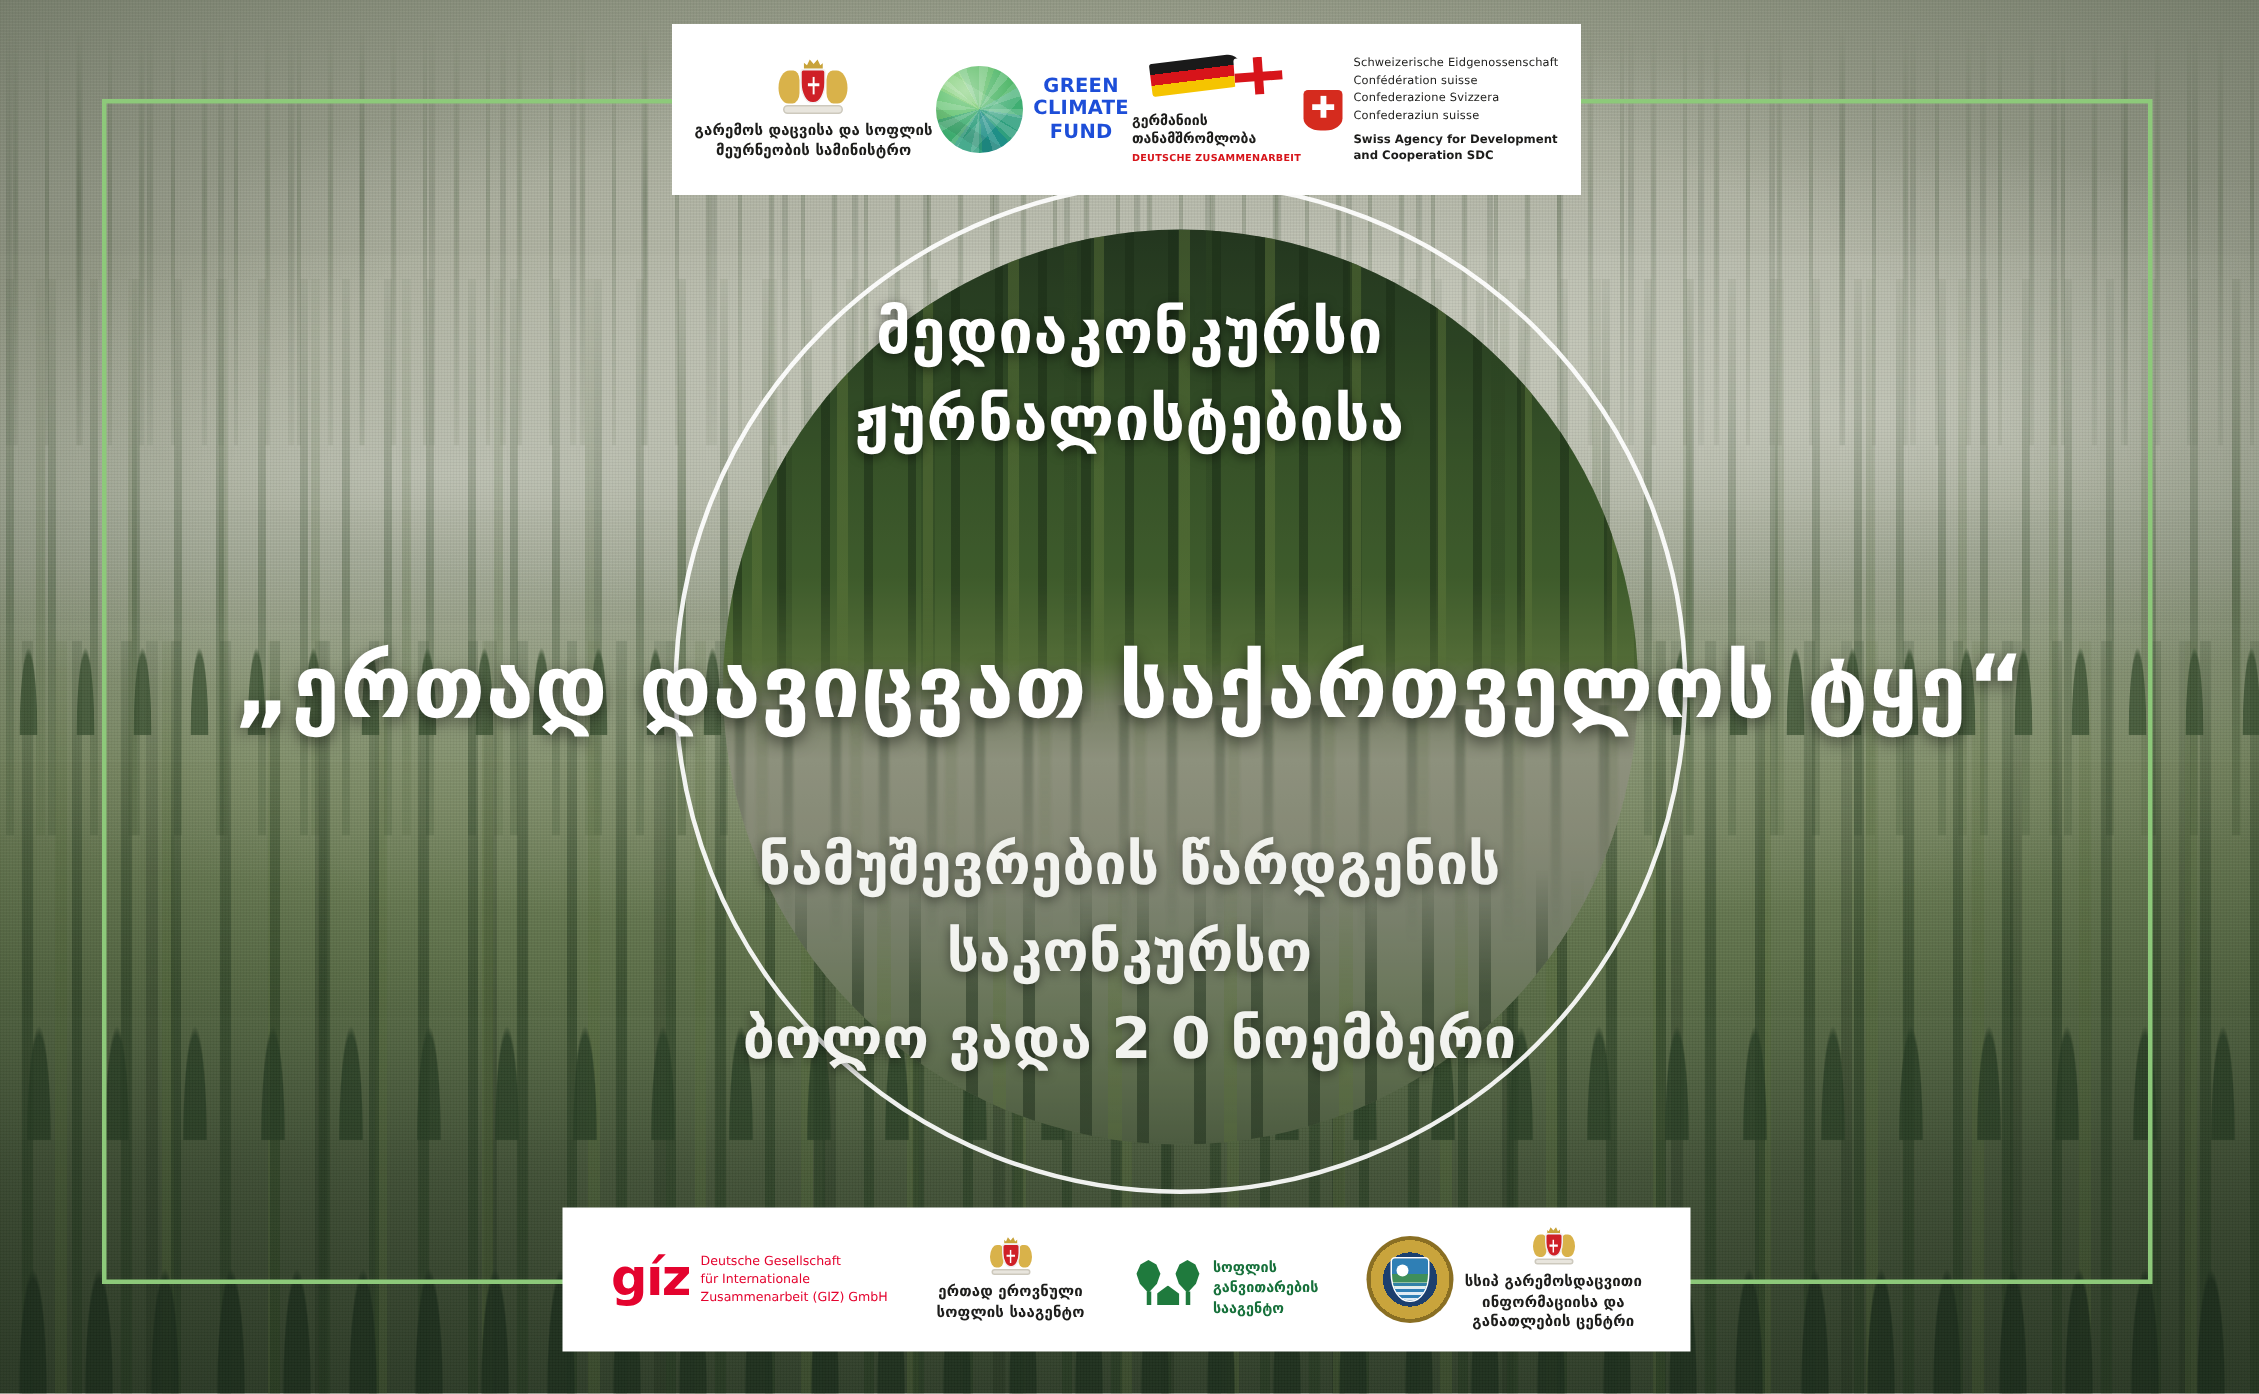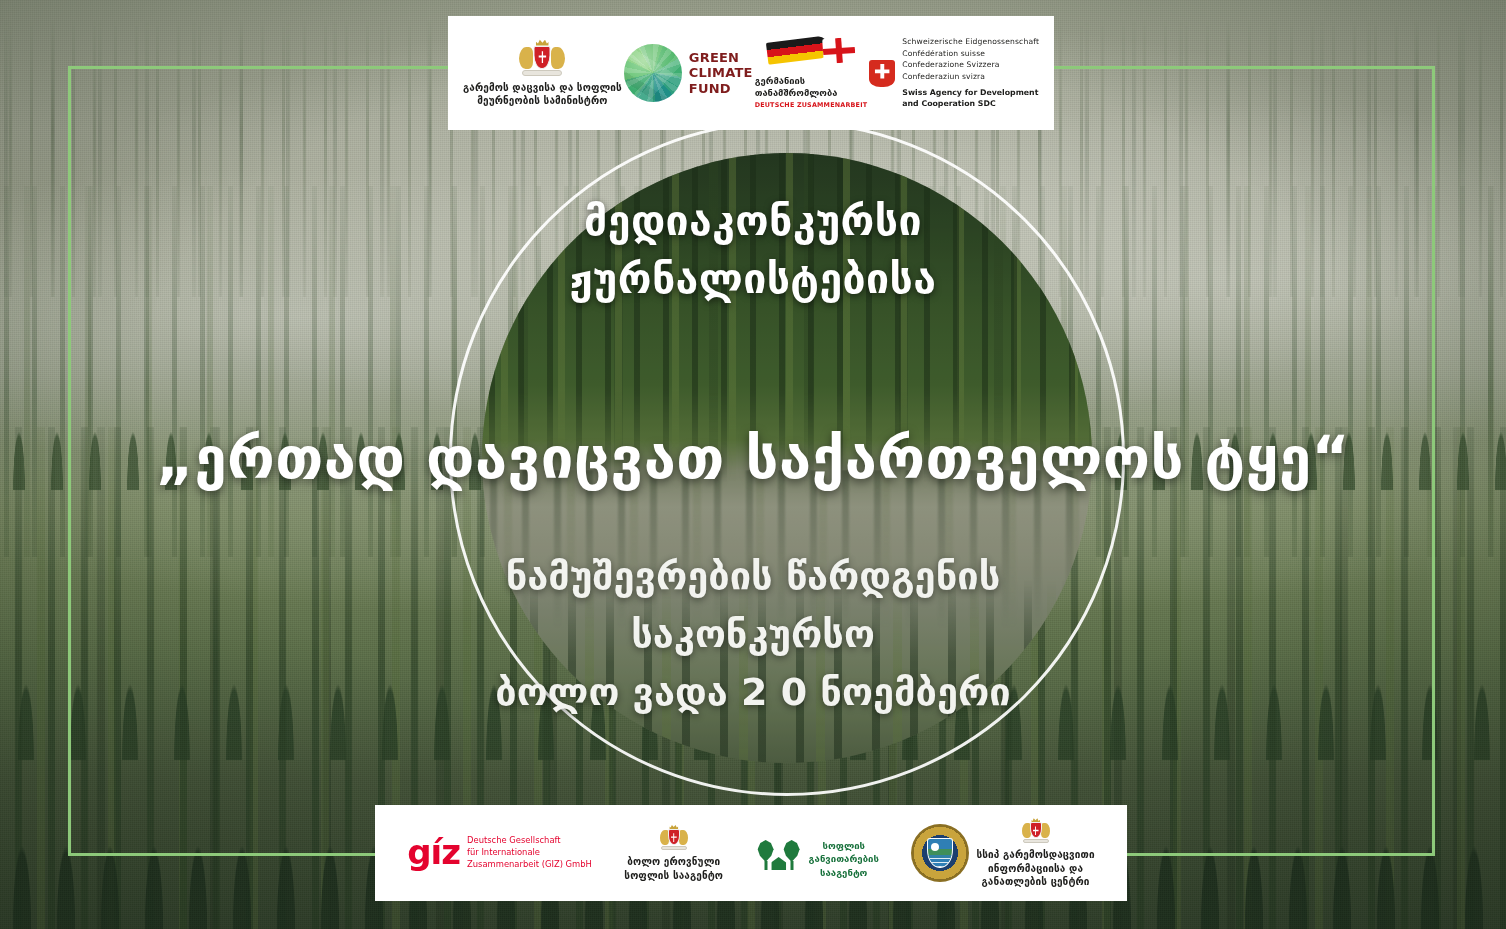--- a/index.html
+++ b/index.html
@@ -267,22 +267,22 @@
       repeating-conic-gradient(from 0deg at 50% 50%, rgba(255,255,255,.16) 0deg 12deg, rgba(255,255,255,0) 12deg 30deg),
       radial-gradient(circle at 34% 28%, rgba(255,255,255,.38), rgba(255,255,255,0) 56%);
   }
   .gcf-sphere::after {
     content: ""; position: absolute; inset: 0;
     background:
       linear-gradient(32deg, rgba(255,255,255,.14) 0 9%, transparent 9% 22%, rgba(0,0,0,.07) 22% 33%, transparent 33% 52%, rgba(255,255,255,.12) 52% 63%, transparent 63%),
       linear-gradient(-48deg, rgba(0,0,0,.08) 0 12%, transparent 12% 31%, rgba(255,255,255,.12) 31% 44%, transparent 44%);
   }
   .gcf-text {
-    font-size: 13px; font-weight: 700; color: #7f1d1d;
-    line-height: 1.16; letter-spacing: .2px; text-align: left;
+    font-size: 13px; font-weight: 700; color: #1d4ed8;
+    line-height: 1.16; letter-spacing: .2px; text-align: center;
   }
 
   
   .deflag { position: relative; width: 88px; height: 34px; }
   .deflag .wave {
     position: absolute; left: 0; top: 2px; width: 62px; height: 22px;
     background: linear-gradient(180deg, #1a1a1a 0 33%, #d7141a 33% 66%, #f5c400 66% 100%);
     border-radius: 3px 16px 14px 3px / 3px 20px 16px 3px;
     transform: rotate(-7deg);
   }
@@ -334,21 +334,21 @@
   }
   .dbl-tree .t .tr {
     position: absolute; left: 50%; bottom: 0; transform: translateX(-50%);
     width: 3px; height: 9px; background: #1f7a3d;
   }
   .dbl-tree .house {
     position: absolute; left: 50%; bottom: 0; transform: translateX(-50%);
     width: 15px; height: 13px; background: #1f7a3d;
     clip-path: polygon(50% 0,100% 42%,100% 100%,0 100%,0 42%);
   }
-  .green-cap { font-size: 9.6px; color: #16703a; font-weight: 600; line-height: 1.42; text-align: center; margin-top: 12px; }
+  .green-cap { font-size: 9.6px; color: #16703a; font-weight: 600; line-height: 1.42; text-align: left; margin-top: 12px; }
 
   
   .env-seal {
     width: 58px; height: 58px; border-radius: 50%;
     background: radial-gradient(circle at 50% 50%, #1c3f6e 0 44%, #c9a43c 44% 64%, #8a6f23 64% 72%, #e7d79a 72% 82%, #1c3f6e 82% 100%);
     position: relative;
   }
   .env-seal .shield {
     position: absolute; left: 50%; top: 50%;
     transform: translate(-50%,-50%);
@@ -447,21 +447,21 @@
       </div>
     </div>
 
     <div class="logo">
       <div class="swiss-cross"></div>
       <div>
         <div class="swiss-lines">
           <div>Schweizerische Eidgenossenschaft</div>
           <div>Confédération suisse</div>
           <div>Confederazione Svizzera</div>
-          <div>Confederaziun svizra</div>
+          <div>Confederaziun suisse</div>
         </div>
         <div class="swiss-bold">
           <div>Swiss Agency for Development</div>
           <div>and Cooperation SDC</div>
         </div>
       </div>
     </div>
 
   </div>
 
@@ -478,21 +478,21 @@
 
     <div class="logo-stack">
       <div class="gcoa sm">
         <span class="lion-l"></span>
           <span class="lion-r"></span>
         <span class="crown"></span>
           <span class="shield"></span>
           <span class="ribbon"></span>
       </div>
       <div class="cap">
-        <div>ბოლო ეროვნული</div>
+        <div>ერთად ეროვნული</div>
         <div>სოფლის სააგენტო</div>
       </div>
     </div>
 
     <div class="logo">
       <div class="dbl-tree">
         <span class="t t1">
             <span class="c"></span>
             <span class="tr"></span>
           </span>

